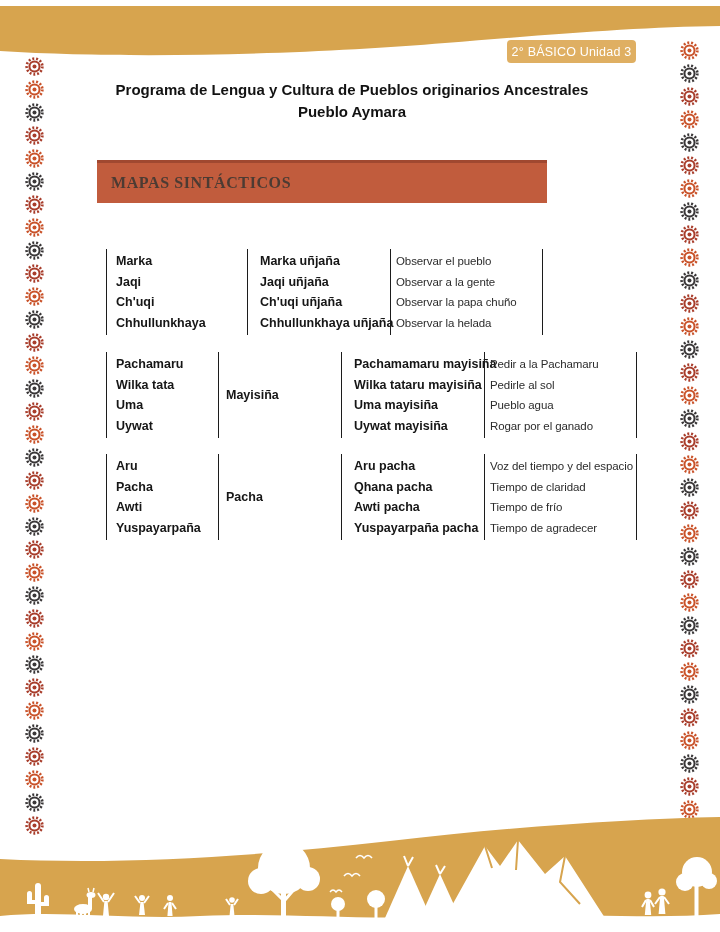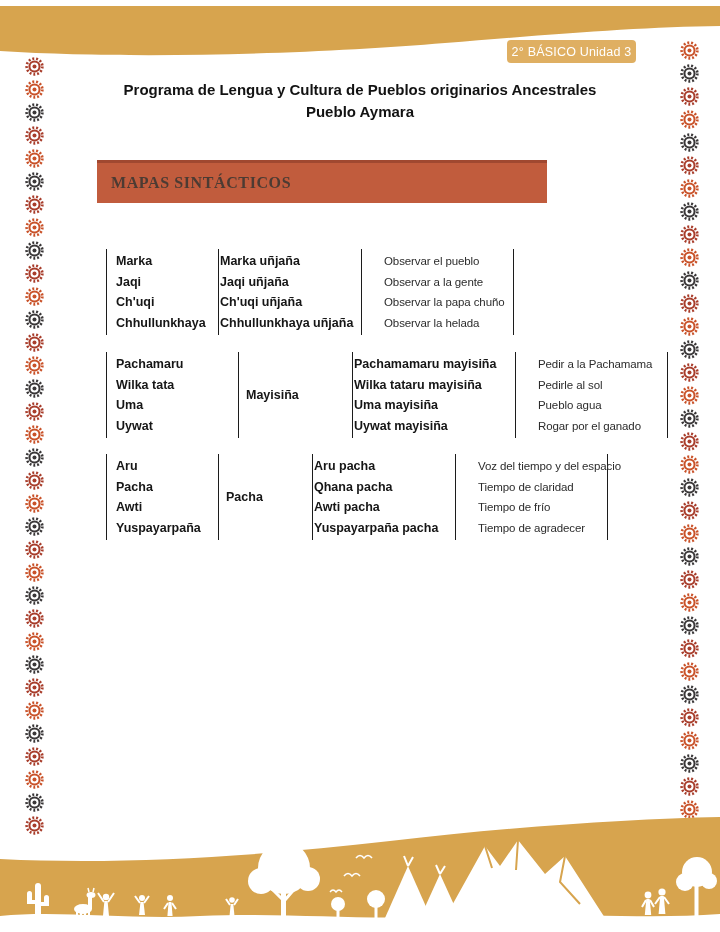--- a/index.html
+++ b/index.html
@@ -22,39 +22,39 @@
   .side-border.right{left:678px;top:40px;}
   .motif{width:21px;height:21px;display:block;margin-bottom:2px;flex:0 0 auto;}
   .motif .teeth{fill:none;stroke:currentColor;stroke-width:3;stroke-dasharray:2.2 2.2;}
   .motif .ring{fill:#fff;stroke:currentColor;stroke-width:2.4;}
   .motif .dot{fill:currentColor;}
   .m-orange{color:var(--motif-orange);}
   .m-red{color:var(--motif-red);}
   .m-dark{color:var(--motif-dark);}
   
   .title{
-    position:absolute;top:79px;left:60px;width:600px;text-align:center;
+    position:absolute;top:79px;left:52px;width:600px;text-align:center;
     font-weight:bold;font-size:15px;line-height:22px;color:#121212;
   }
   
   .banner{
     position:absolute;left:97px;top:160px;width:450px;height:43px;box-sizing:border-box;
     background:var(--banner);border-top:3px solid var(--banner-dark);
     display:flex;align-items:center;padding-left:14px;
     font-family:"Liberation Serif",serif;font-weight:bold;font-size:16px;
     letter-spacing:.6px;color:#4C3B33;
   }
   
   .group{position:absolute;left:106px;height:86px;display:flex;}
-  .g1{top:249px;} .g2{top:352px;gap:20px;} .g3{top:454px;}
+  .g1{top:249px;} .g2{top:352px;} .g3{top:454px;}
   .col{box-sizing:border-box;border-left:1.5px solid #1c1c1c;padding-top:2px;}
   .col-words{width:112px;padding-left:9px;}
   .col-suffix{width:94px;display:flex;align-items:center;padding-left:7px;padding-top:0;}
-  .col-phrases{width:143px;padding-left:1px;}
-  .col-meanings{width:153px;padding-left:22px;border-right:1.5px solid #1c1c1c;}
+  .col-phrases{width:143px;padding-left:12px;margin-left:29px;}
+  .col-meanings{width:153px;padding-left:5px;border-right:1.5px solid #1c1c1c;}
   .cell{line-height:20.5px;font-size:12.5px;font-weight:bold;color:#161616;white-space:nowrap;}
   .col-meanings .cell{font-weight:normal;font-size:11.5px;color:#2c2c2c;letter-spacing:-.1px;}
   
   .footer-svg{position:absolute;left:0;bottom:0;width:720px;height:120px;display:block;}
   .sil{fill:#fff;}
   .sil-line{stroke:#fff;fill:none;}
 </style>
 </head>
 <body>
 
@@ -457,21 +457,21 @@
     <div class="col col-suffix">
       <div class="cell">Mayisiña</div>
     </div>
     <div class="col col-phrases">
       <div class="cell">Pachamamaru mayisiña</div>
       <div class="cell">Wilka tataru mayisiña</div>
       <div class="cell">Uma mayisiña</div>
       <div class="cell">Uywat mayisiña</div>
     </div>
     <div class="col col-meanings">
-      <div class="cell">Pedir a la Pachamama</div>
+      <div class="cell">Pedir a la Pachamaru</div>
       <div class="cell">Pedirle al sol</div>
       <div class="cell">Pueblo agua</div>
       <div class="cell">Rogar por el ganado</div>
     </div>
   </div>
 
   <div class="group g3">
     <div class="col col-words">
       <div class="cell">Aru</div>
       <div class="cell">Pacha</div>

